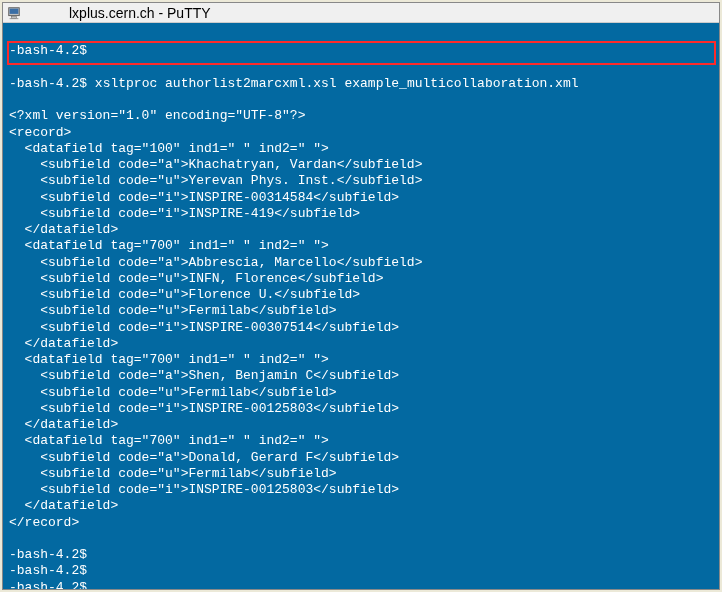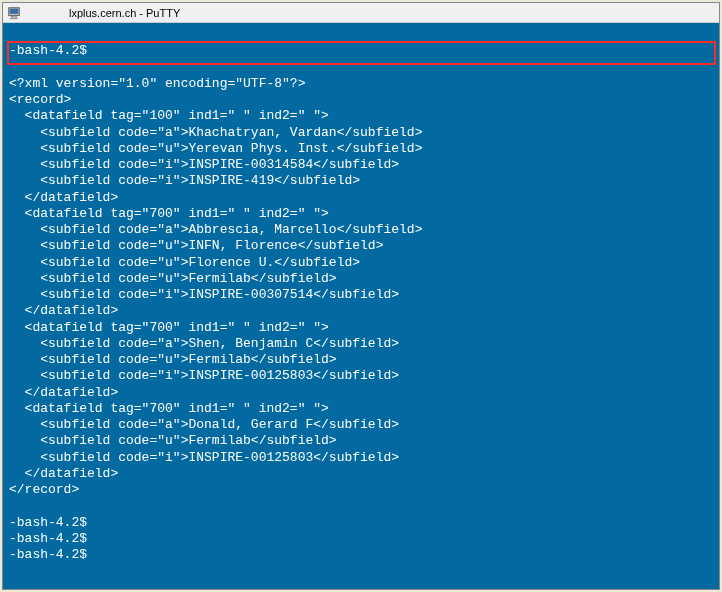--- a/index.html
+++ b/index.html
@@ -17,21 +17,21 @@
   .titlebar {
     display: flex;
     align-items: center;
     height: 20px;
     padding: 2px 4px;
     background: #f0f0f0;
     border-bottom: 1px solid #ccc;
     gap: 4px;
   }
   .titlebar .icon svg { width: 14px; height: 14px; display: block; }
-  .titlebar .title { font-size: 11px; color: #000; padding-left: 44px; }
+  .titlebar .title { font-size: 14px; color: #000; padding-left: 44px; }
   .terminal {
     background: #0369a1;
     color: #fff;
     font-family: "Courier New", monospace;
     font-size: 13px;
     line-height: 1.25;
     padding: 4px 6px 6px 6px;
     white-space: pre;
     overflow: hidden;
     height: 566px;
@@ -58,18 +58,19 @@
         <rect x="3" y="3" width="10" height="6" fill="#3a6ea5"></rect>
         <rect x="5" y="12" width="6" height="2" fill="#c0c0c0" stroke="#555" stroke-width="0.5"></rect>
         <rect x="3" y="14" width="10" height="1" fill="#888"></rect>
       </svg>
     </span>
     <span class="title">lxplus.cern.ch - PuTTY</span>
   </div>
 
   <div class="terminal">
 <div><span>-bash-4.2$</span></div>
+<div><span>-bash-4.2$</span> <span>xsltproc authorlist2marcxml.xsl example_multicollaboration.xml</span></div>
 <div id="output"><div>&lt;?xml version="1.0" encoding="UTF-8"?&gt;</div><div>&lt;record&gt;</div><div>  &lt;datafield tag="100" ind1=" " ind2=" "&gt;</div><div>    &lt;subfield code="a"&gt;Khachatryan, Vardan&lt;/subfield&gt;</div><div>    &lt;subfield code="u"&gt;Yerevan Phys. Inst.&lt;/subfield&gt;</div><div>    &lt;subfield code="i"&gt;INSPIRE-00314584&lt;/subfield&gt;</div><div>    &lt;subfield code="i"&gt;INSPIRE-419&lt;/subfield&gt;</div><div>  &lt;/datafield&gt;</div><div>  &lt;datafield tag="700" ind1=" " ind2=" "&gt;</div><div>    &lt;subfield code="a"&gt;Abbrescia, Marcello&lt;/subfield&gt;</div><div>    &lt;subfield code="u"&gt;INFN, Florence&lt;/subfield&gt;</div><div>    &lt;subfield code="u"&gt;Florence U.&lt;/subfield&gt;</div><div>    &lt;subfield code="u"&gt;Fermilab&lt;/subfield&gt;</div><div>    &lt;subfield code="i"&gt;INSPIRE-00307514&lt;/subfield&gt;</div><div>  &lt;/datafield&gt;</div><div>  &lt;datafield tag="700" ind1=" " ind2=" "&gt;</div><div>    &lt;subfield code="a"&gt;Shen, Benjamin C&lt;/subfield&gt;</div><div>    &lt;subfield code="u"&gt;Fermilab&lt;/subfield&gt;</div><div>    &lt;subfield code="i"&gt;INSPIRE-00125803&lt;/subfield&gt;</div><div>  &lt;/datafield&gt;</div><div>  &lt;datafield tag="700" ind1=" " ind2=" "&gt;</div><div>    &lt;subfield code="a"&gt;Donald, Gerard F&lt;/subfield&gt;</div><div>    &lt;subfield code="u"&gt;Fermilab&lt;/subfield&gt;</div><div>    &lt;subfield code="i"&gt;INSPIRE-00125803&lt;/subfield&gt;</div><div>  &lt;/datafield&gt;</div><div>&lt;/record&gt;</div></div>
 <div id="trailing"><div>-bash-4.2$</div><div>-bash-4.2$</div><div>-bash-4.2$</div></div>
 
     <div class="highlight-box"></div>
   </div>
 </div>
 
 </body></html>

